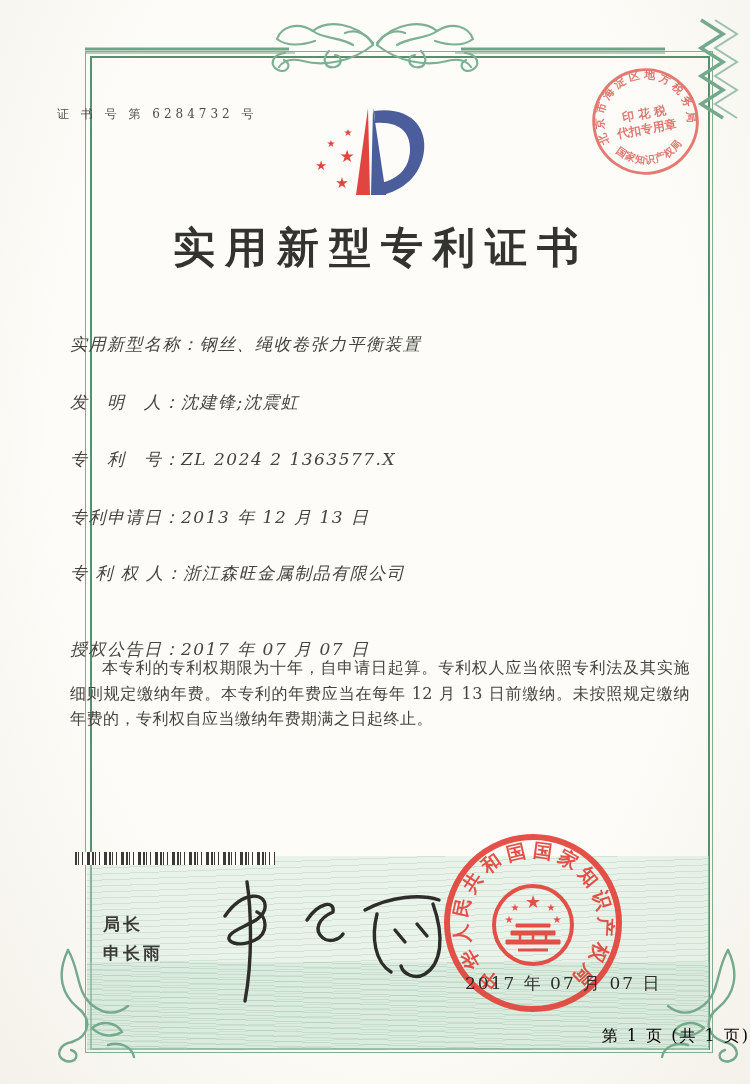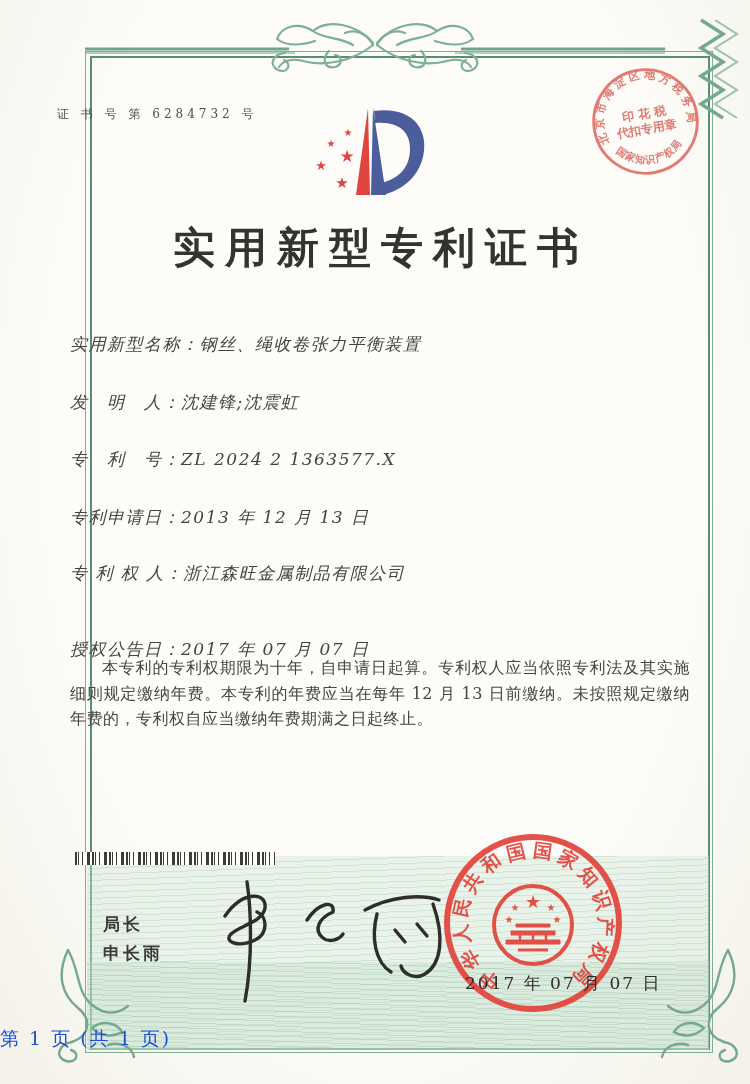--- a/index.html
+++ b/index.html
@@ -30,22 +30,22 @@
   .body-text{position:absolute;left:70px;top:655px;width:620px;
              font-size:16px;line-height:25.6px;color:#46453f;text-align:justify;}
   .body-text p{margin:0;text-indent:2em;letter-spacing:0.5px;}
   .barcode{position:absolute;left:75px;top:852px;width:200px;height:13px;
      background:repeating-linear-gradient(90deg,#3b3b38 0 2px,#fdfcf8 2px 3px,#3b3b38 3px 4px,#fdfcf8 4px 7px,#3b3b38 7px 8px,#fdfcf8 8px 12px,#3b3b38 12px 15px,#fdfcf8 15px 17px);}
   .director{position:absolute;left:80px;font-family:"Liberation Sans","DejaVu Sans",sans-serif;
             font-weight:700;font-size:17px;color:#3a3a36;letter-spacing:3px;margin-left:23px;}
   .d-title{top:913px}.d-name{top:942px}
   .issue-date{position:absolute;left:465px;top:972px;font-size:17px;color:#2c2c28;
               letter-spacing:2px;z-index:5;}
-  .page-footer{position:absolute;left:0;right:0;top:1026px;text-align:left;
-               font-size:19px;color:#1d4ed8;letter-spacing:2px;}
+  .page-footer{position:absolute;left:0;right:0;top:1026px;text-align:right;
+               font-size:16px;color:#000000;letter-spacing:2px;}
   svg{position:absolute;overflow:visible;}
   .seal-svg{opacity:.92;}
 </style>
 </head>
 <body>
 
 <div class="paper"></div>
 
 <div class="frame-outer"></div>
 <div class="frame-inner"></div>

